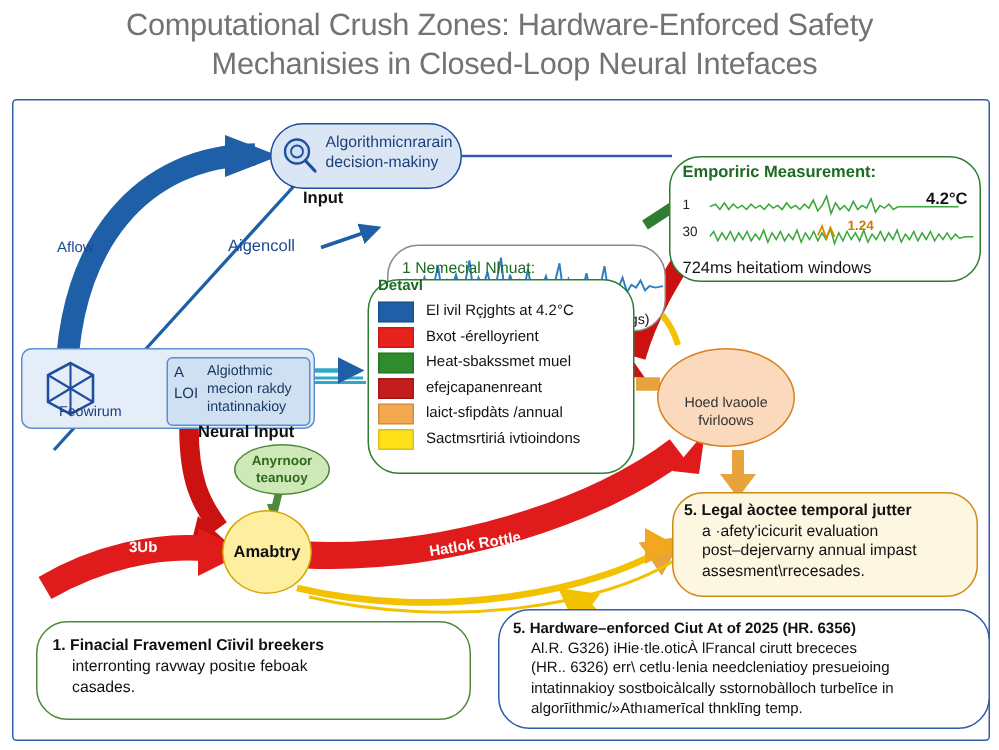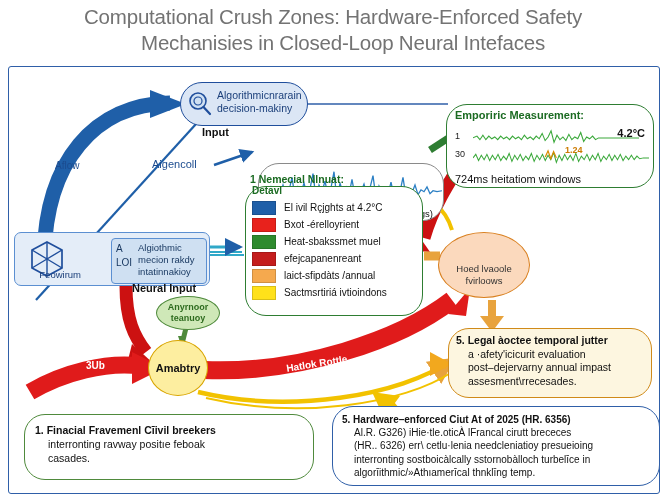--- a/index.html
+++ b/index.html
@@ -31,21 +31,21 @@
   .empiric{left:446px;top:104px;width:208px;height:84px;border:1.6px solid #2e7d32;background:#ffffff;}
   .empiric .hdr{position:absolute;left:8px;top:4px;font-size:11px;font-weight:bold;color:#1b6b22;}
   .empiric .t1{position:absolute;left:8px;top:26px;font-size:9px;color:#222;}
   .empiric .t2{position:absolute;left:8px;top:44px;font-size:9px;color:#222;}
   .empiric .temp{position:absolute;right:8px;top:22px;font-size:11px;color:#111;font-weight:bold;}
   .empiric .val{position:absolute;left:118px;top:40px;font-size:9px;color:#cc7a00;font-weight:bold;}
   .empiric .foot{position:absolute;left:8px;bottom:2px;font-size:11px;color:#111;}
 
   
   .legend{left:245px;top:186px;width:178px;height:130px;border:1.5px solid #2e7d32;background:#ffffff;}
-  .legend .lhdr{position:absolute;left:4px;top:-14px;font-size:10.5px;font-weight:bold;color:#1b6b22;white-space:nowrap;}
+  .legend .lhdr{position:absolute;left:22px;top:-14px;font-size:10.5px;font-weight:normal;color:#1b6b22;white-space:nowrap;}
   .legend .lsub{position:absolute;left:6px;top:-2px;font-size:10px;font-weight:bold;color:#1b6b22;}
   .legend .rows{position:absolute;left:6px;top:12px;right:2px;}
   .lrow{display:flex;align-items:center;height:17px;}
   .sw{width:22px;height:12px;margin-right:8px;flex:0 0 auto;border:0.5px solid rgba(0,0,0,.15);}
   .lrow span.t{font-size:10px;color:#111;white-space:nowrap;}
 
   
   .fbbox{left:14px;top:232px;width:196px;height:54px;border:1.5px solid #5b8fd1;border-radius:7px;background:#e4edf8;}
   .cube{position:absolute;left:12px;top:6px;width:40px;height:40px;}
   .fblabel{position:absolute;left:6px;top:36px;width:60px;text-align:right;font-size:9.5px;color:#1b3f7a;}
@@ -276,25 +276,25 @@
       <span style="padding-left:13px;display:inline-block">interronting ravway positıe feboak</span><br>
       <span style="padding-left:13px;display:inline-block">casades.</span>
     </div>
   </div>
 
   <div class="node box2">
     <div class="t">
       <b>5. Hardware–enforced Ciut At of 2025 (HR. 6356)</b><br>
       <span style="padding-left:12px;display:inline-block">Al.R. G326) iHie·tle.oticÀ lFrancal cirutt brececes</span><br>
       <span style="padding-left:12px;display:inline-block">(HR.. 6326) err\ cetlu·lenia needcleniatioy presueioing</span><br>
-      <span style="padding-left:12px;display:inline-block">interronting sostboicàlcally sstornobàlloch turbelīce in</span><br>
+      <span style="padding-left:12px;display:inline-block">intatinnakioy sostboicàlcally sstornobàlloch turbelīce in</span><br>
       <span style="padding-left:12px;display:inline-block">algorīithmic/»Athıamerīcal thnklīng temp.</span>
     </div>
   </div>
 
   <div class="flabel bold" style="left:202px;top:126px;">Input</div>
   <div class="flabel blue" style="left:152px;top:158px;">Aigencoll</div>
-  <div class="flabel blue" style="left:55px;top:160px;font-size:10px;text-align:right;">Aflow</div>
+  <div class="flabel blue" style="left:38px;top:160px;font-size:10px;text-align:right;">Aflow</div>
   <div class="flabel bold" style="left:132px;top:282px;">Neural Input</div>
   <div class="flabel white" style="left:86px;top:360px;">3Ub</div>
   <div class="flabel white" style="left:286px;top:358px;transform:rotate(-9deg);">Hatlok Rottle</div>
 
 </div>
 
 </body></html>

